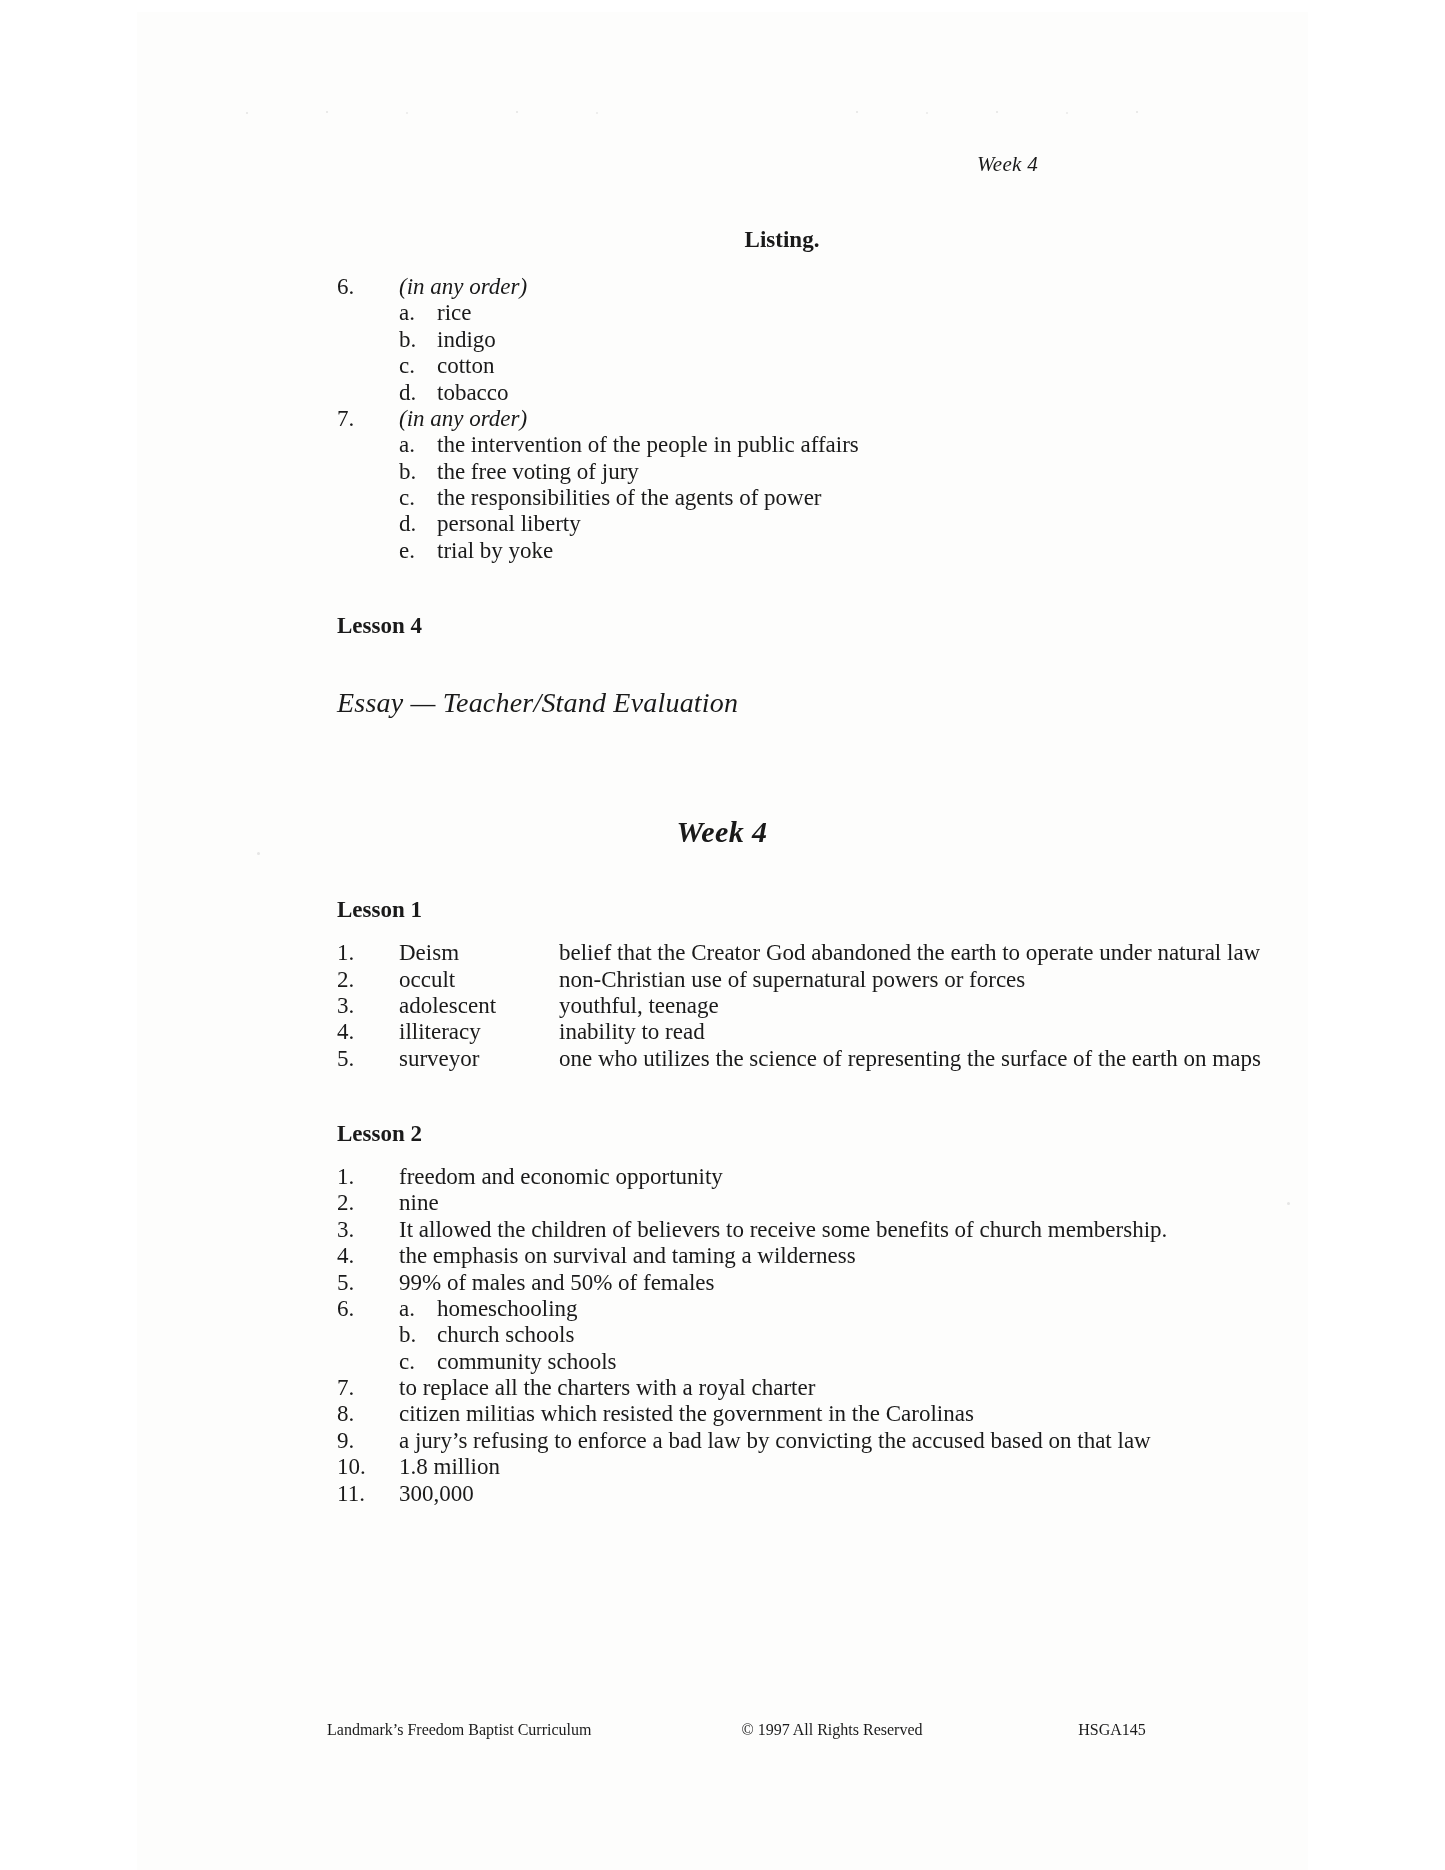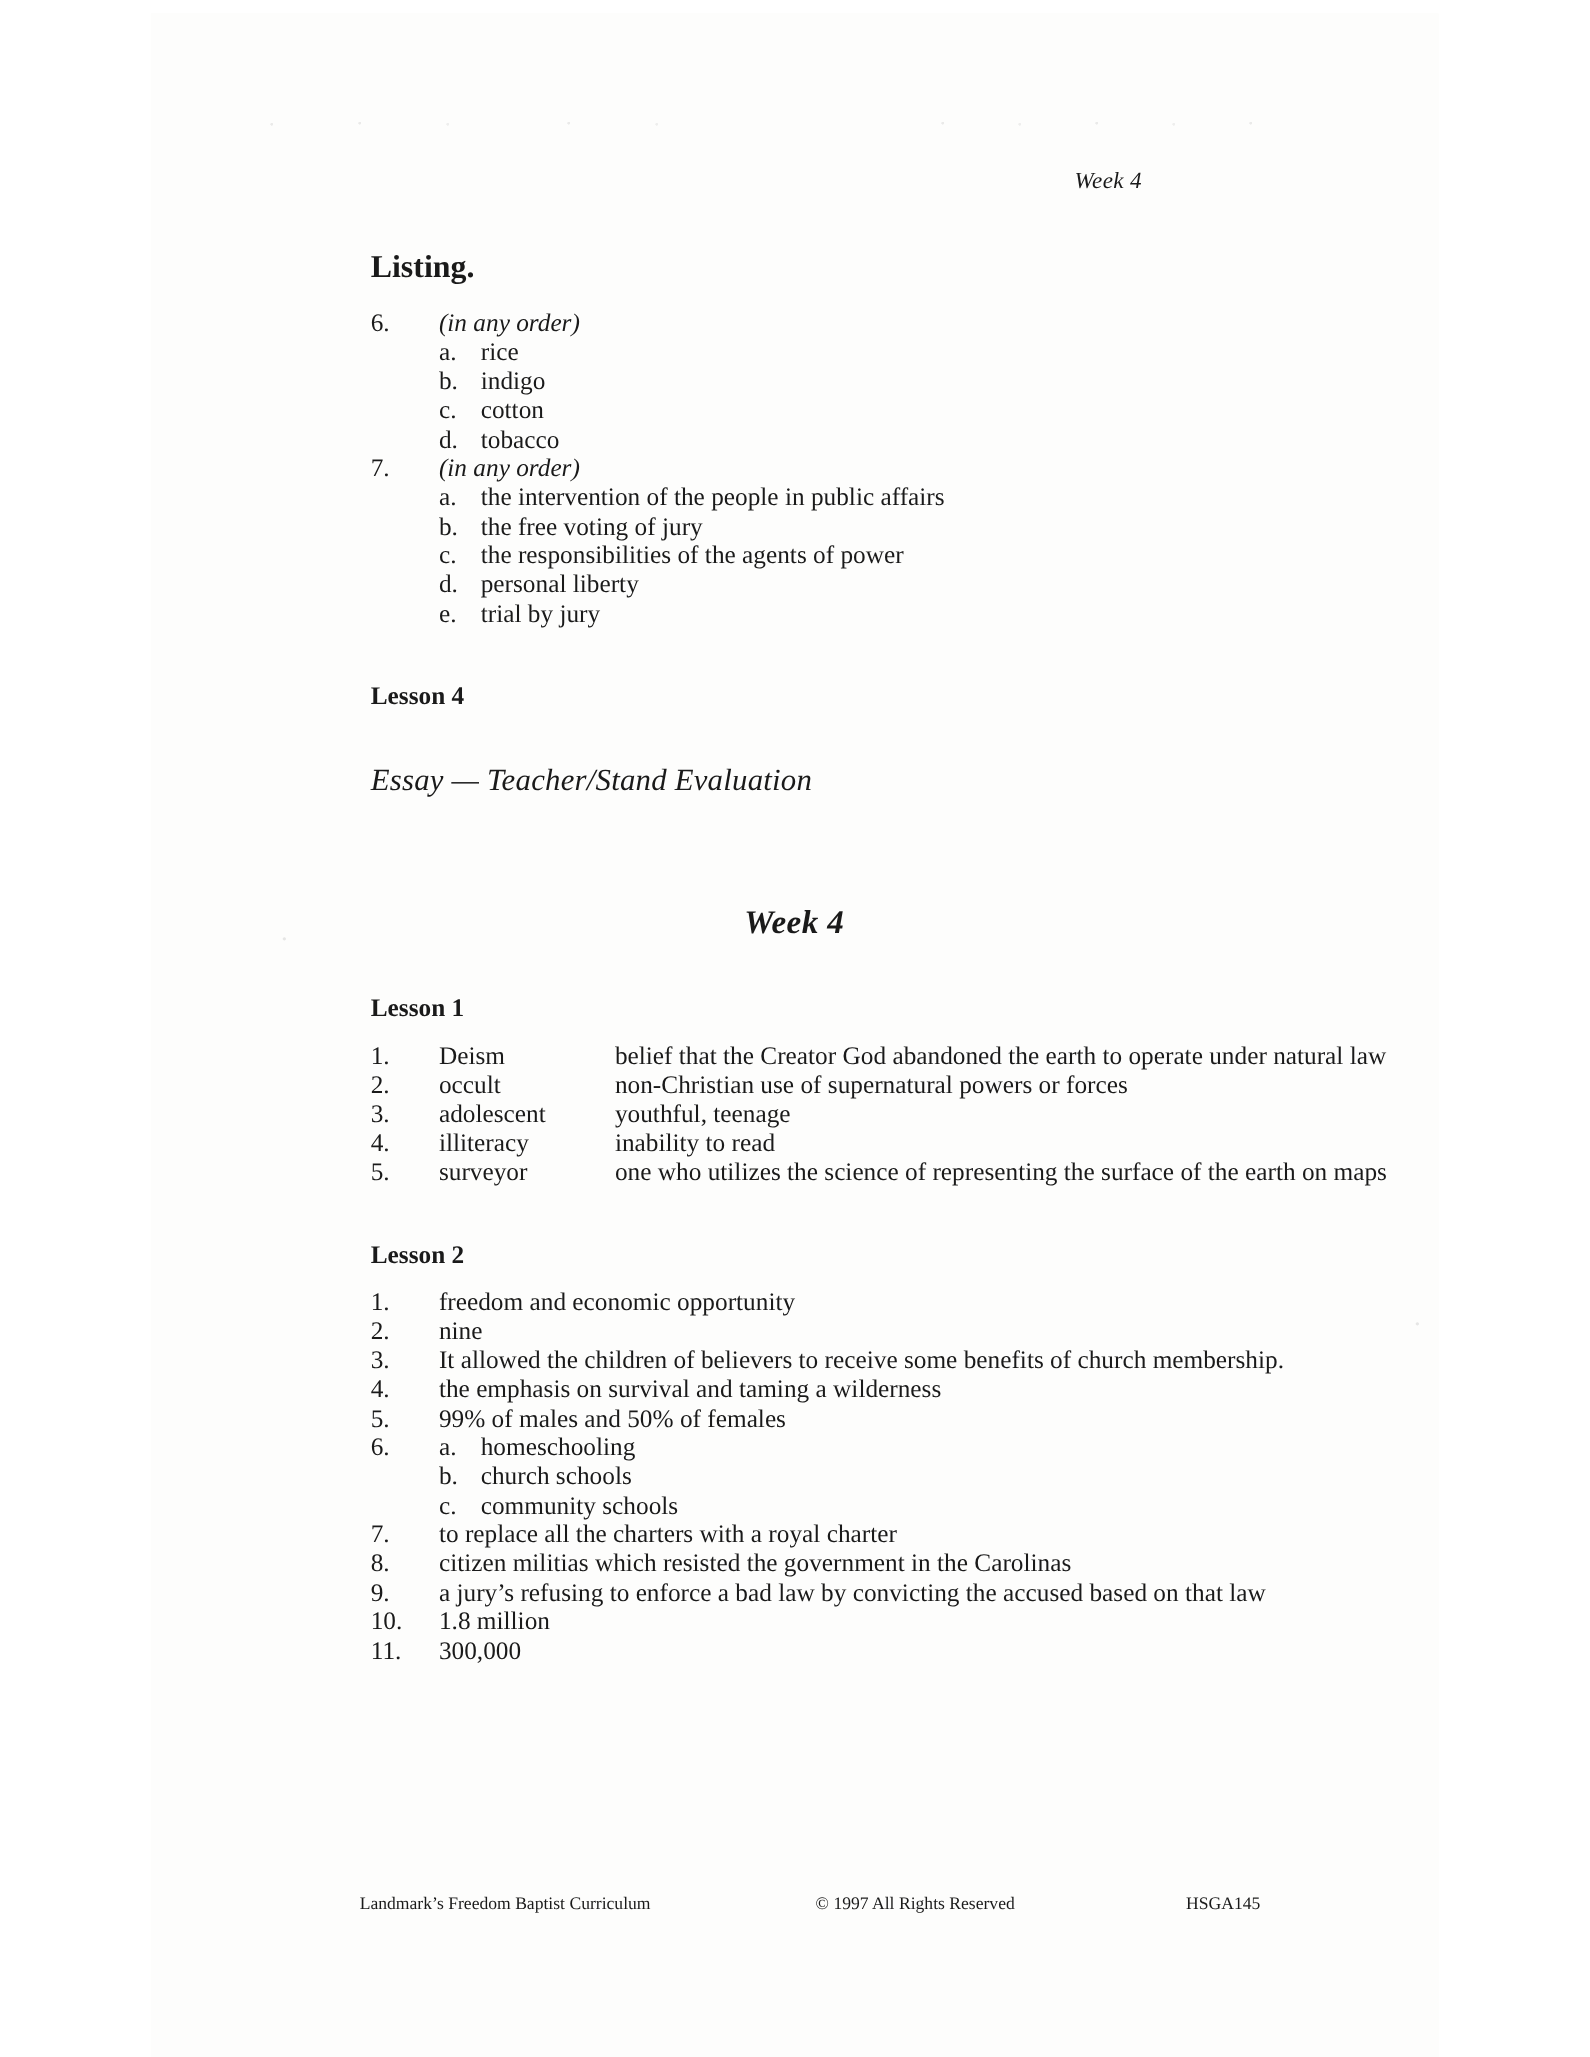--- a/index.html
+++ b/index.html
@@ -68,22 +68,23 @@
   
   .col {
     position: absolute;
     left: 200px;
     top: 215px;
     width: 890px;
   }
 
   .heading-bold {
     font-weight: bold;
-    font-size: 29px;
+    font-size: 23px;
     margin: 0 0 22px 0;
+    text-align: center;
   }
   .lesson-heading {
     font-weight: bold;
     font-size: 23px;
     margin: 0;
   }
 
   
   .num-row {
     display: flex;
@@ -258,21 +259,21 @@
       <div class="let-row">
         <span class="let">c.</span>
         <span class="let-body">the responsibilities of the agents of power</span>
       </div>
       <div class="let-row">
         <span class="let">d.</span>
         <span class="let-body">personal liberty</span>
       </div>
       <div class="let-row">
         <span class="let">e.</span>
-        <span class="let-body">trial by jury</span>
+        <span class="let-body">trial by yoke</span>
       </div>
 
       <div class="gap-lg"></div>
 
       <div class="lesson-heading">Lesson 4</div>
 
       <div class="gap-lg"></div>
 
       <div class="essay-title">Essay — Teacher/Stand Evaluation</div>
 

